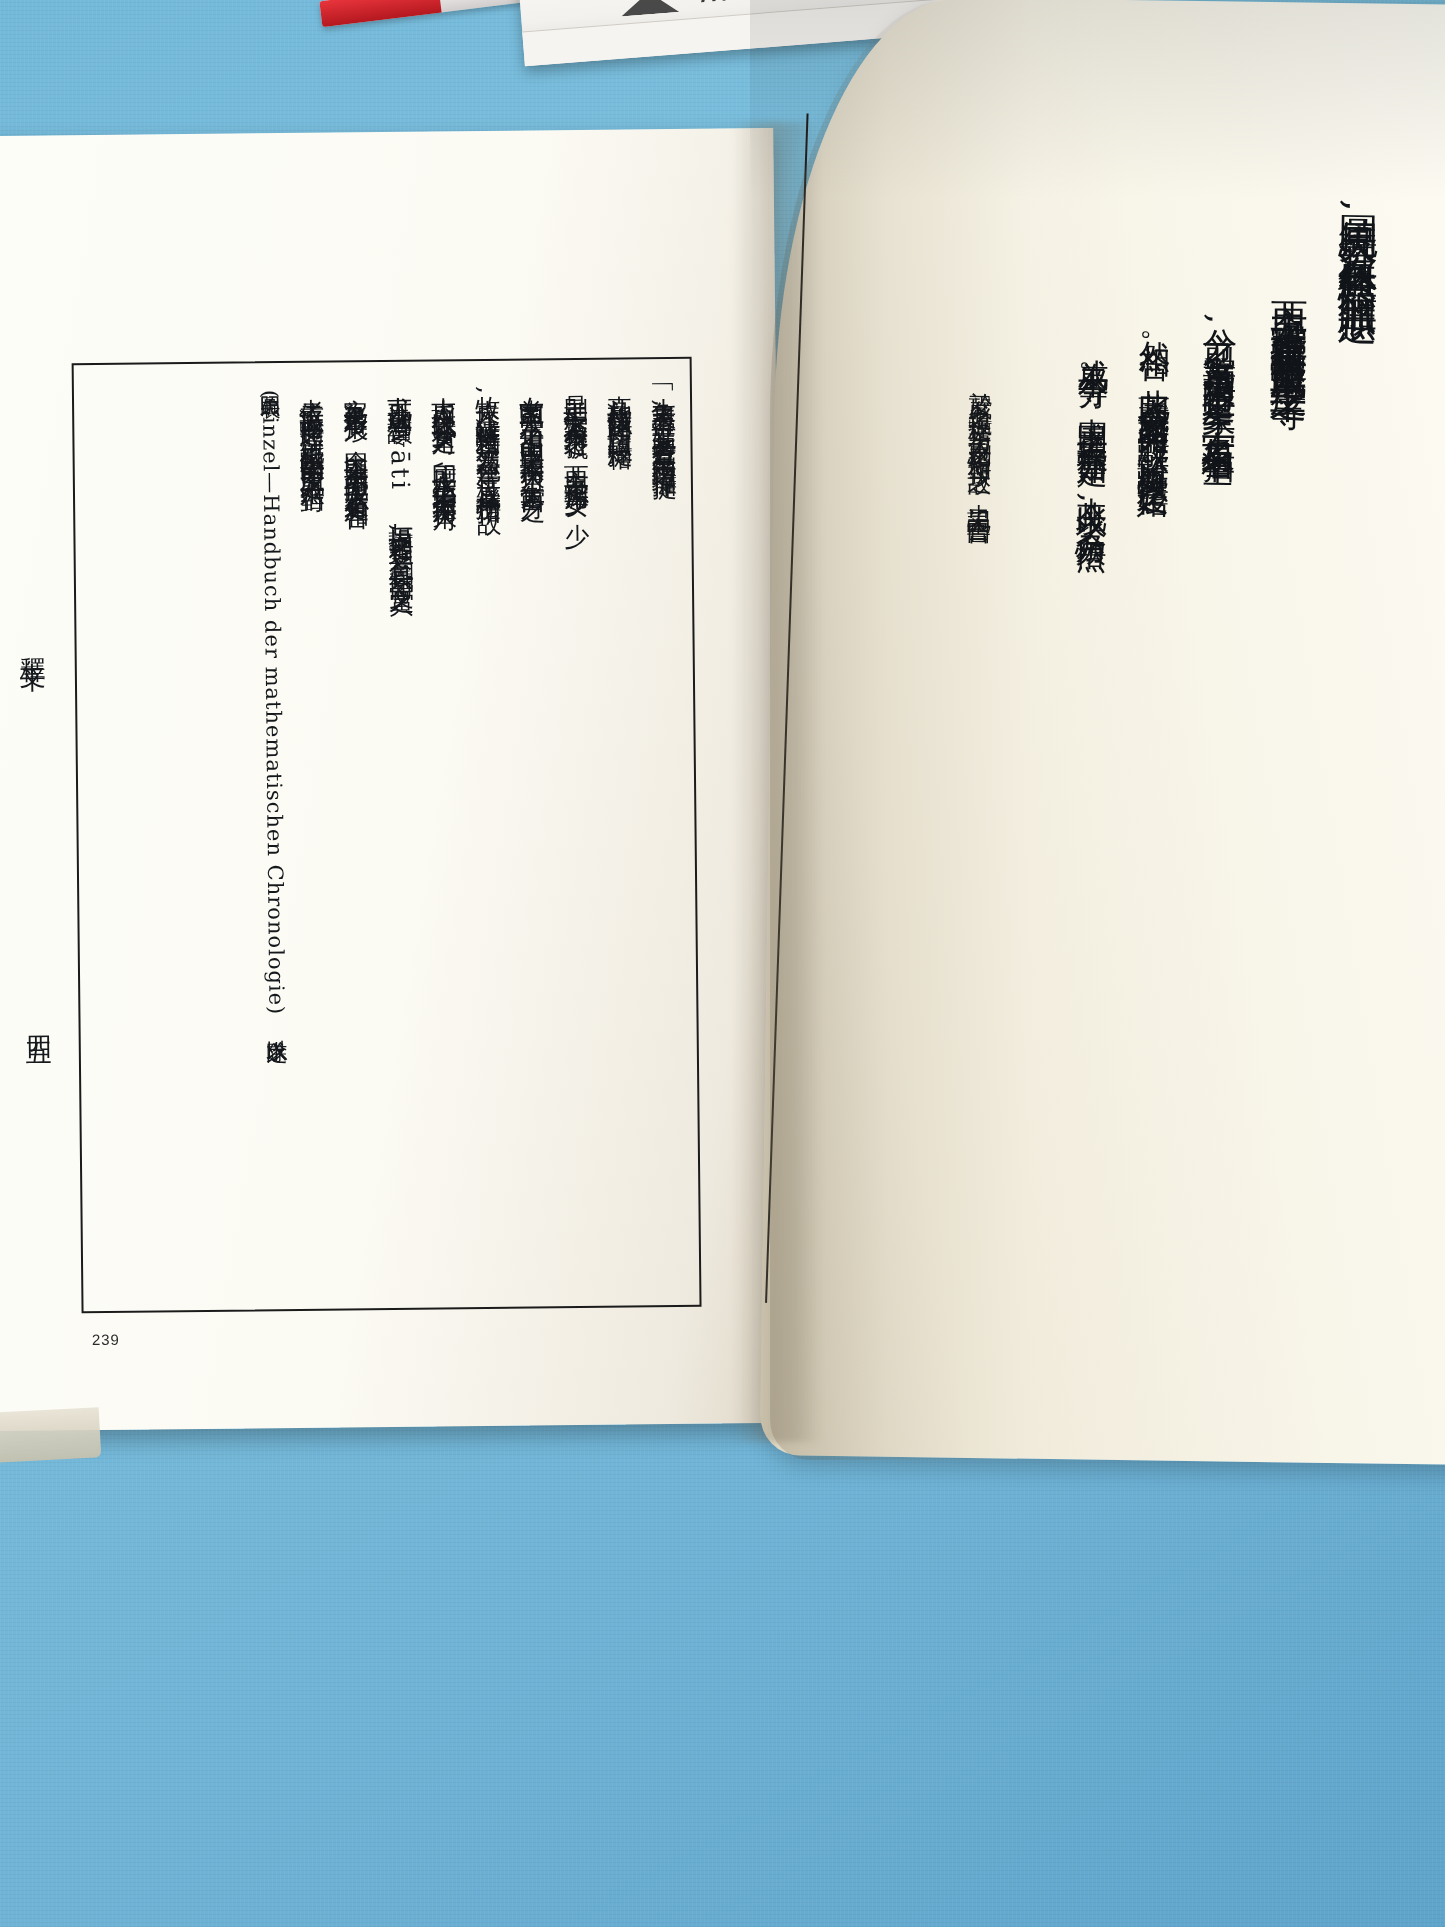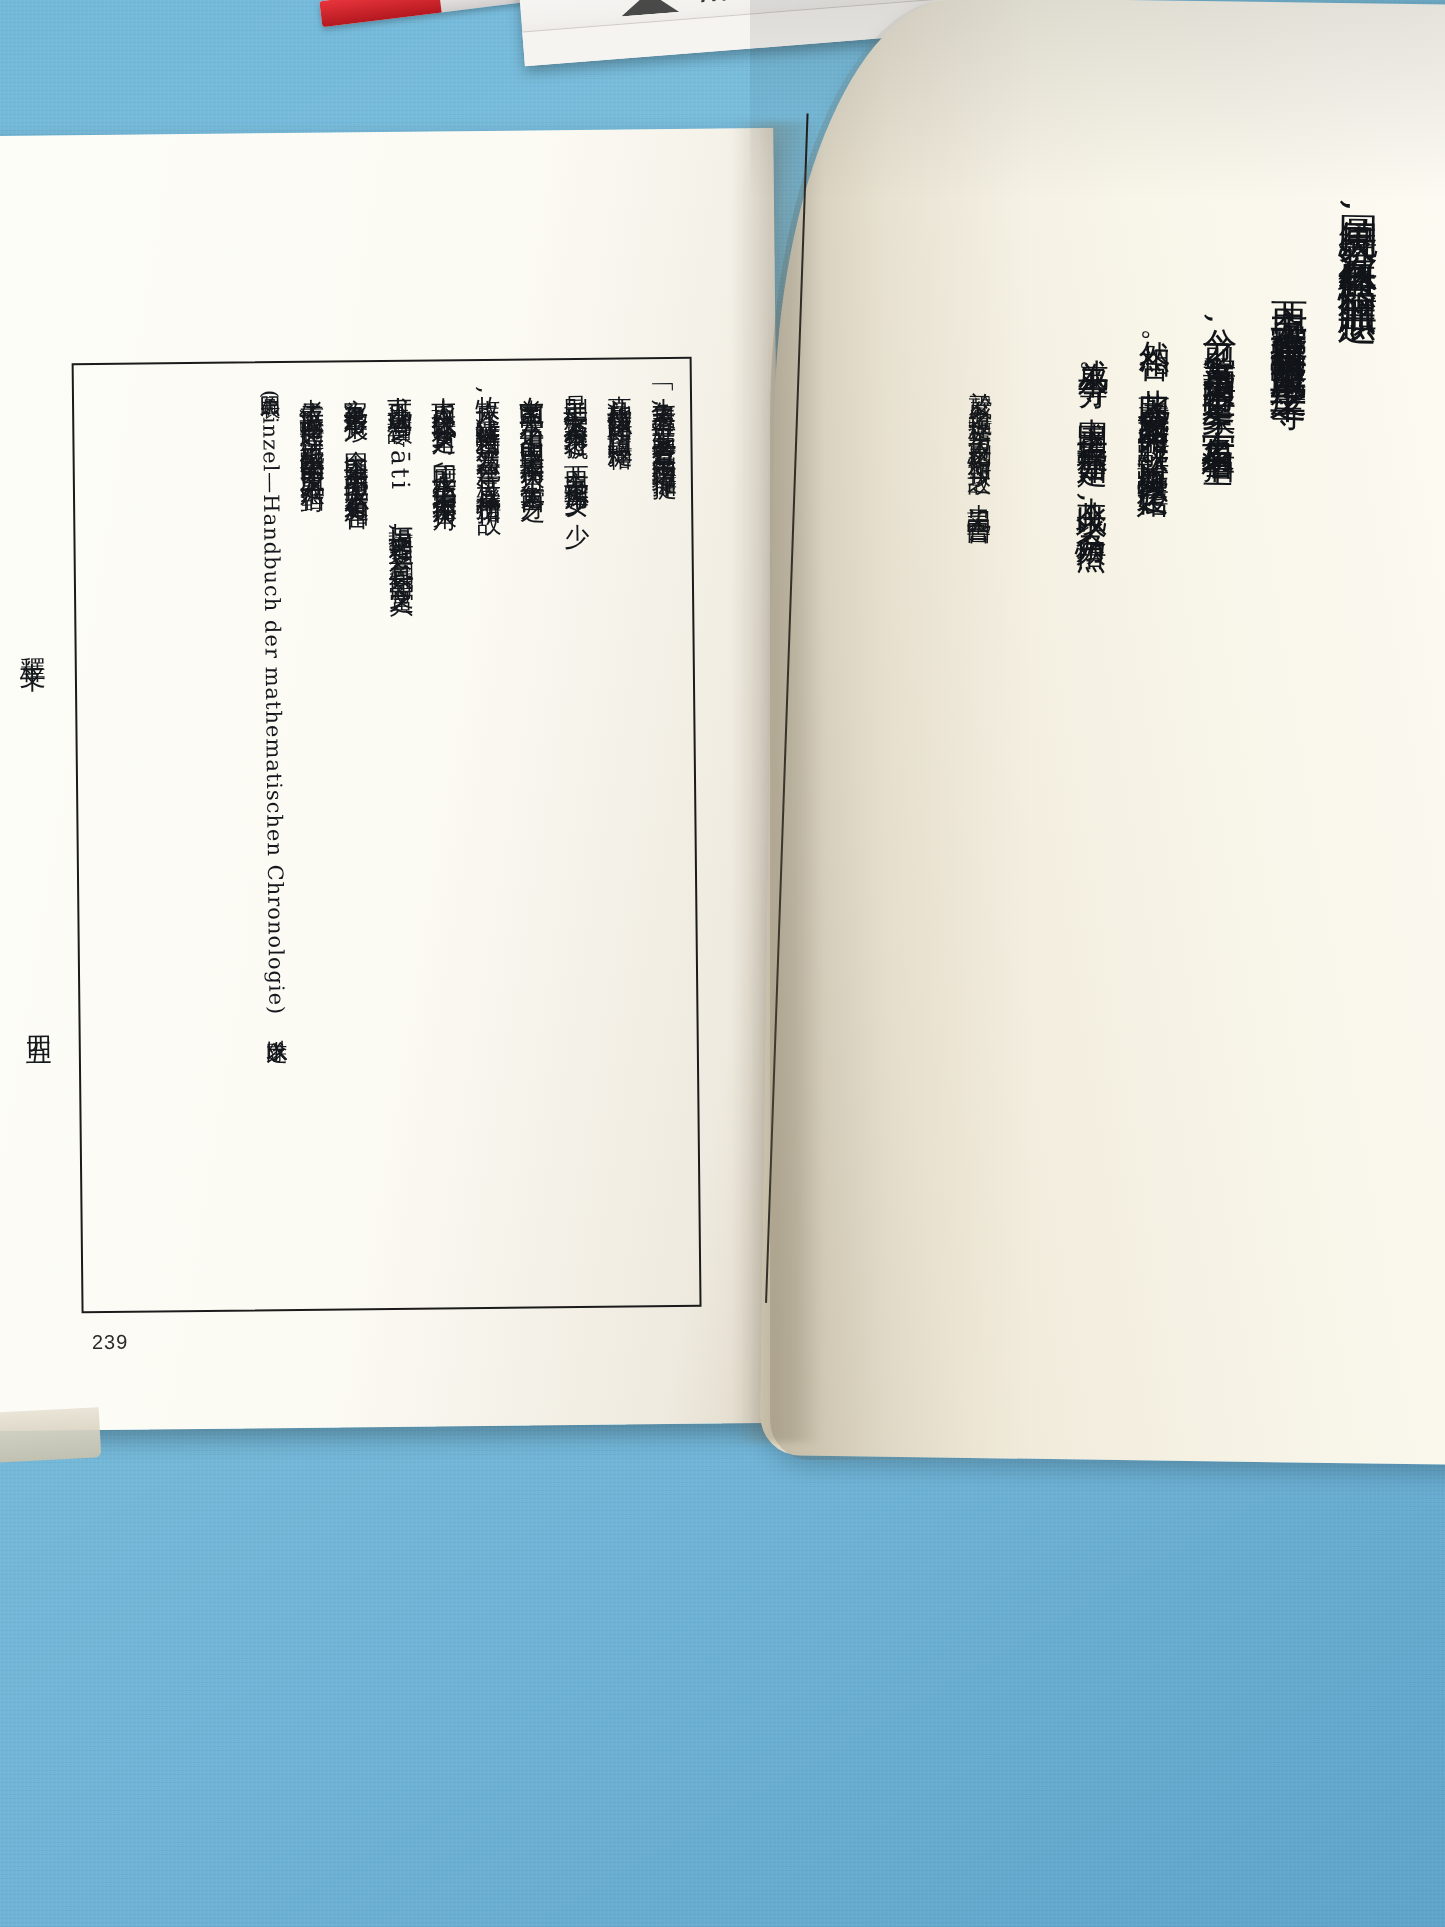--- a/index.html
+++ b/index.html
@@ -192,21 +192,21 @@
     left: 26px;
     top: 880px;
     font-size: 26px;
     letter-spacing: 6px;
   }
   .folio {
     position: absolute;
     left: 96px;
     top: 1196px;
     font-family: "Liberation Sans", sans-serif;
-    font-size: 20px;
+    font-size: 15px;
     color: #2a2a2a;
     letter-spacing: 1px;
   }
 
   
   .rframe {
     position: absolute;
     left: 30px;
     top: 150px;
     width: 600px;

